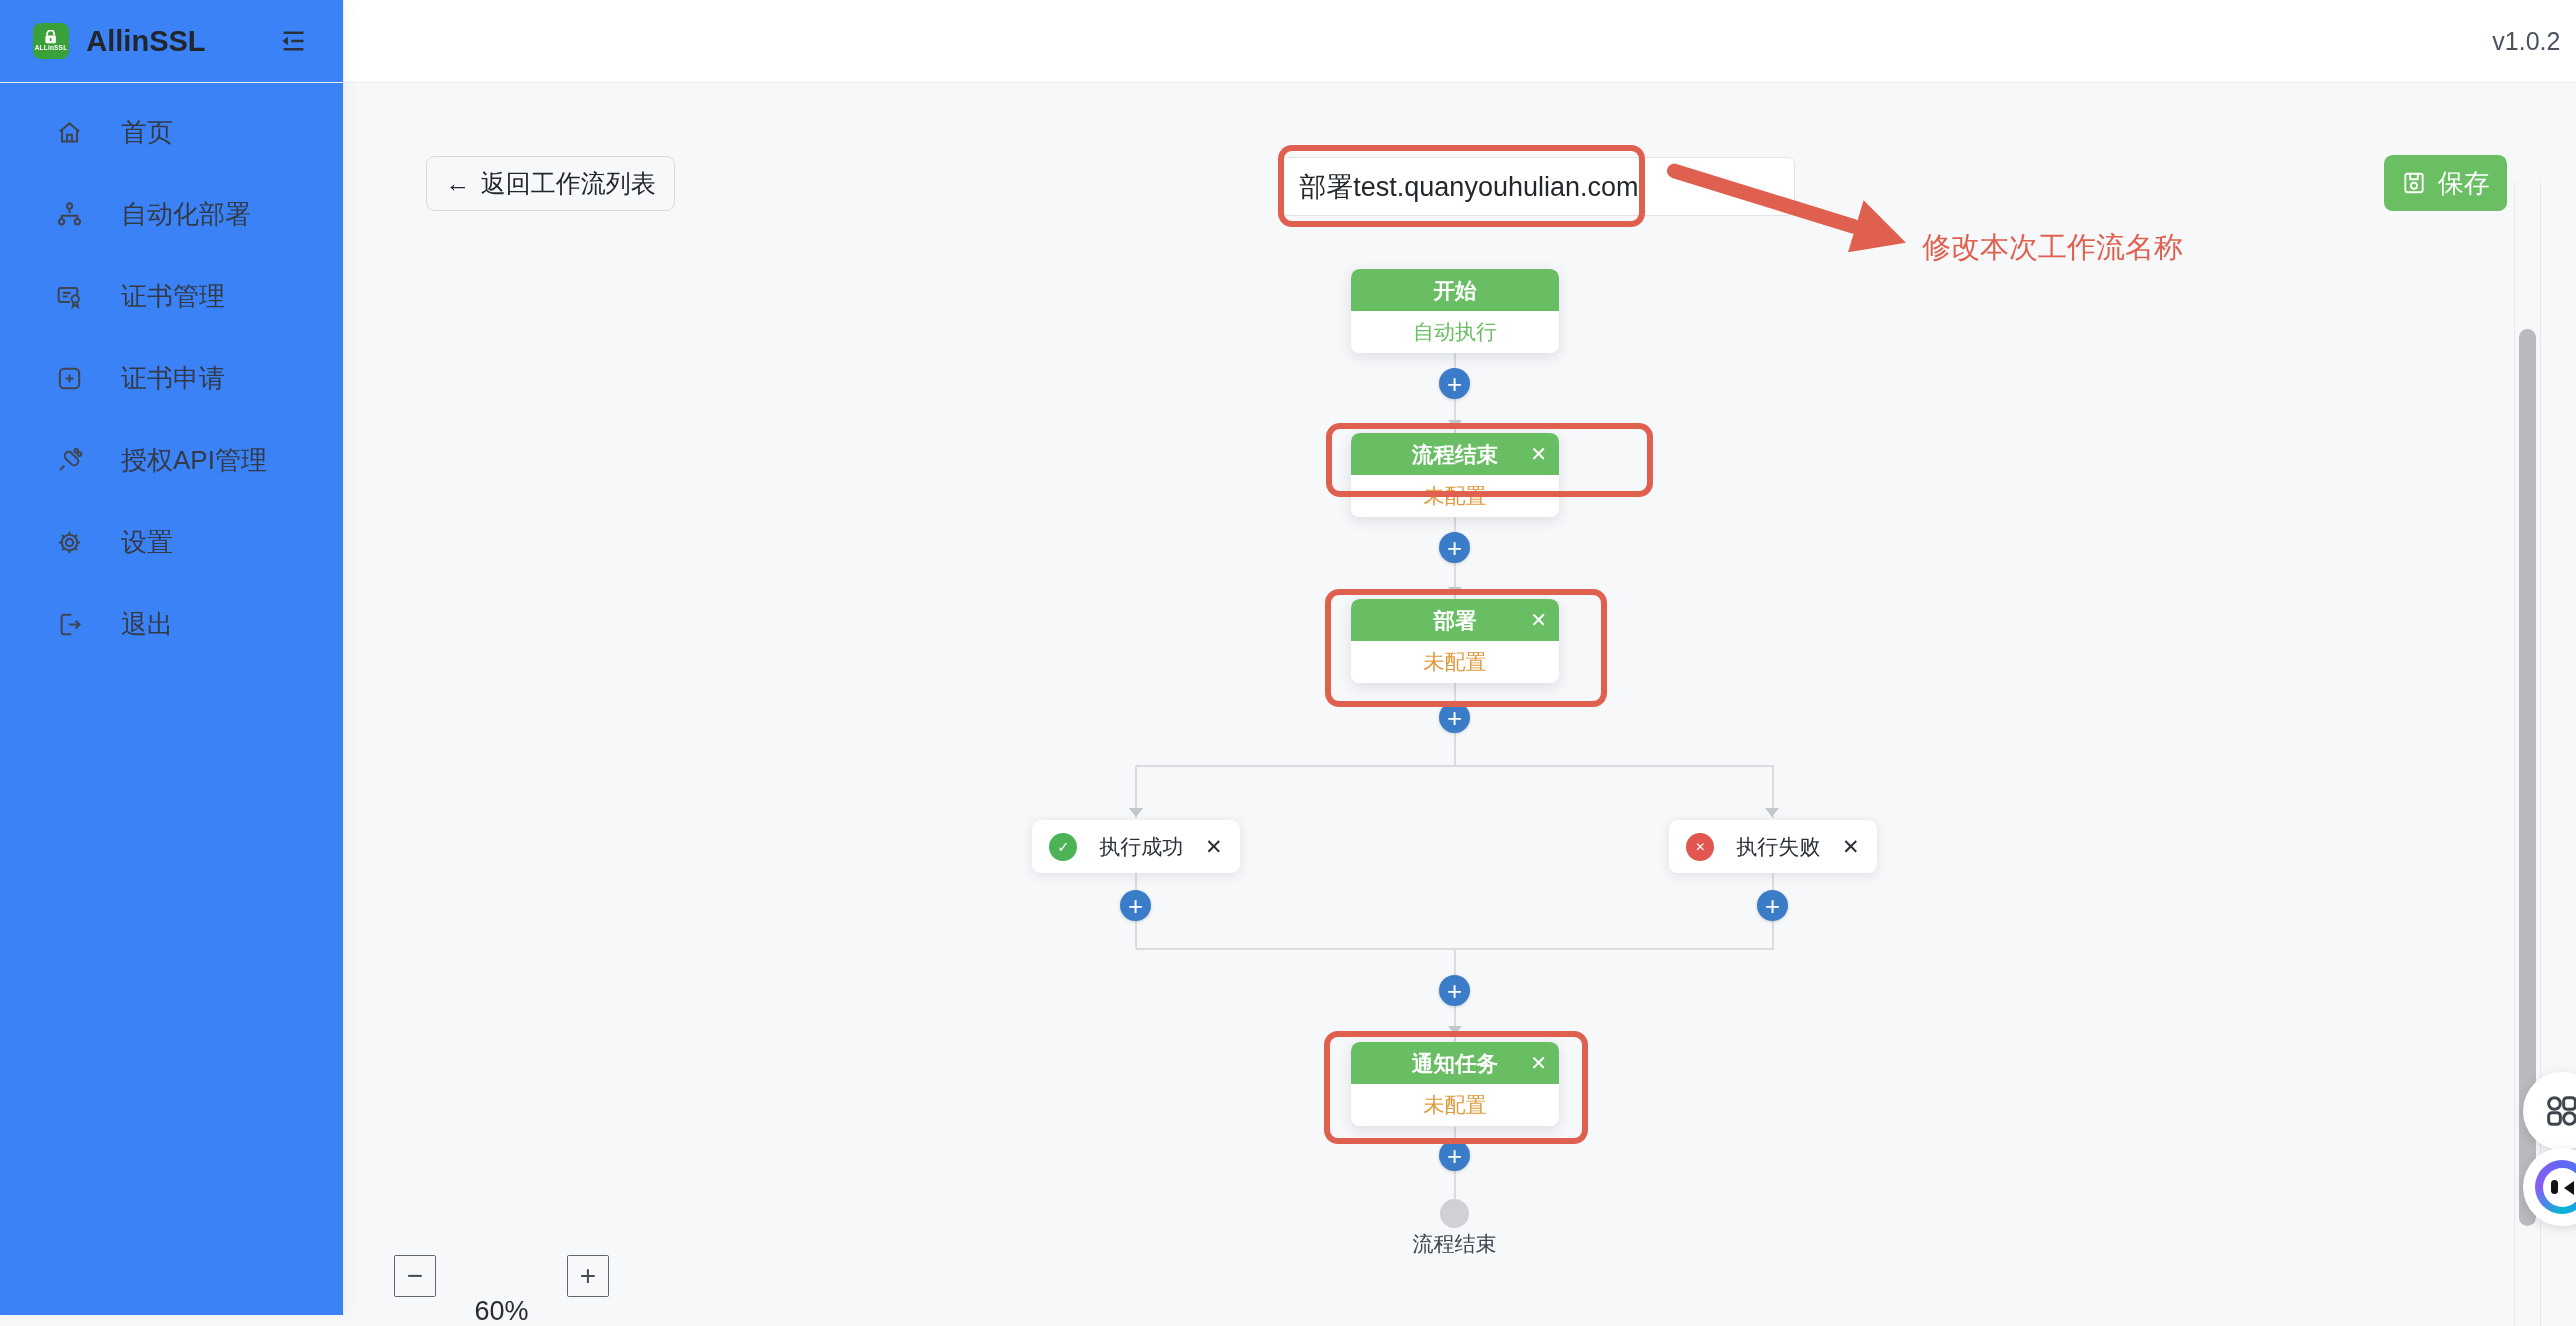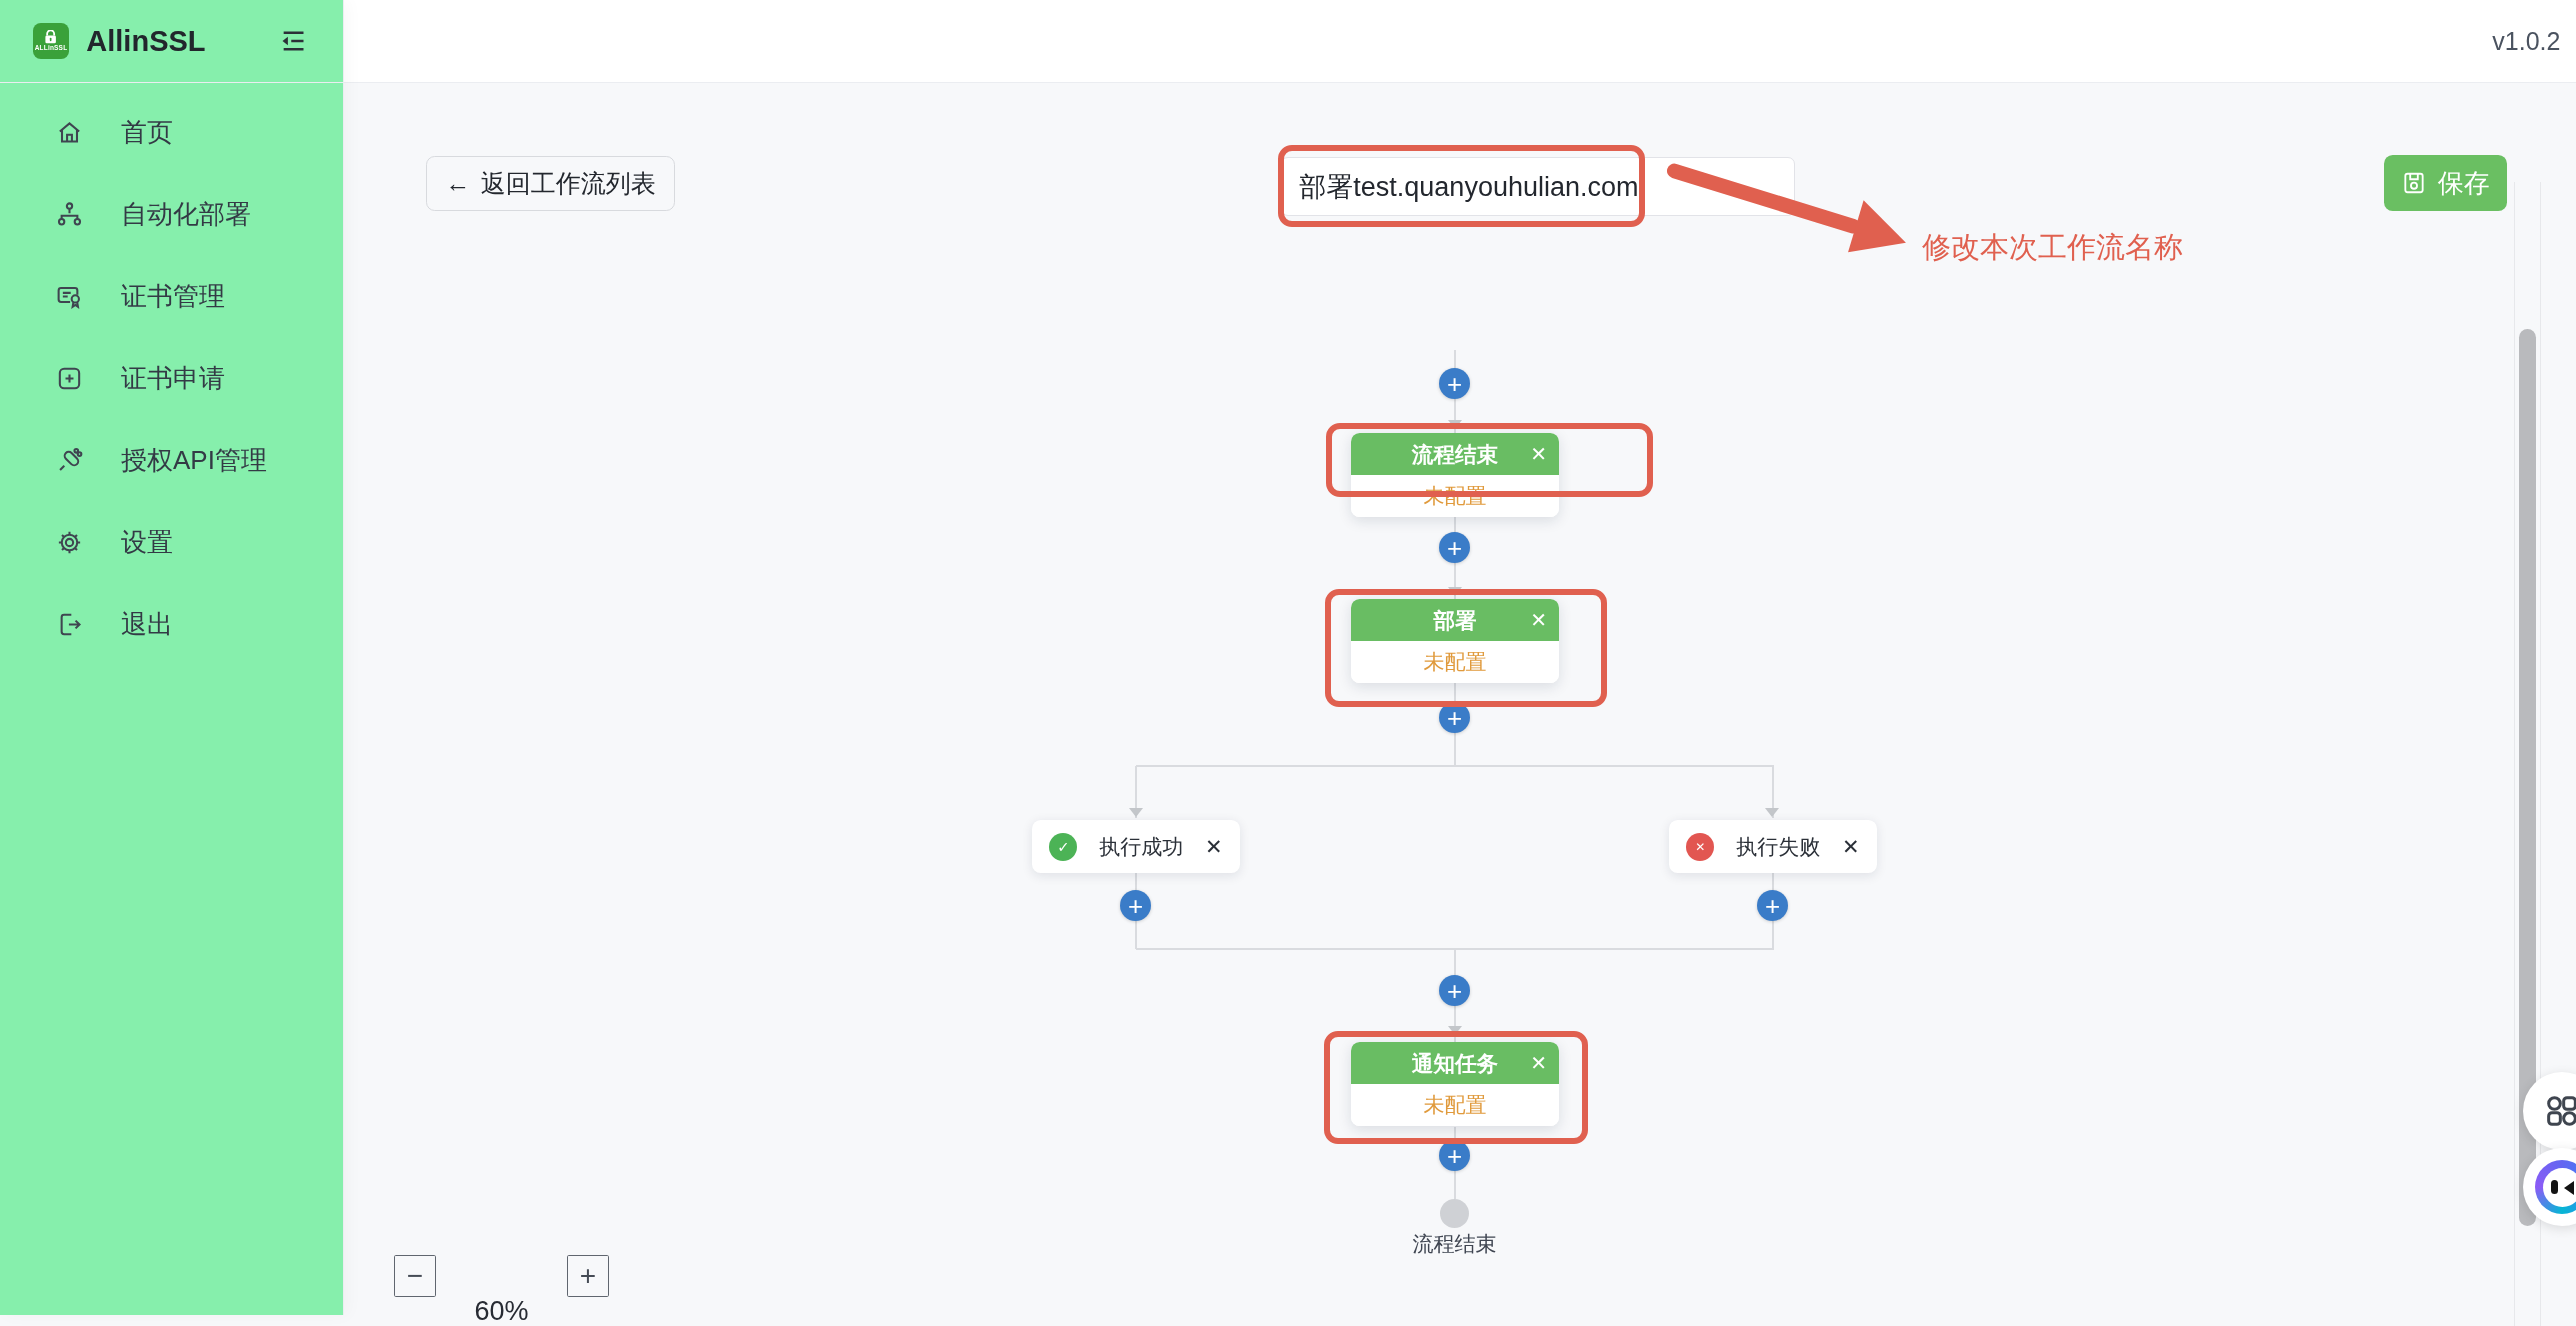--- a/index.html
+++ b/index.html
@@ -7,21 +7,21 @@
   body { font-family:"Liberation Sans","DejaVu Sans",sans-serif; color:#2b3038; }
   .page { position:relative; width:2576px; height:1327px; overflow:hidden; background:#f7f8fa; }
 
   
   .topbar { position:absolute; left:0; top:0; right:0; height:83px; background:#fff;
             border-bottom:0.9px solid #ebedf1; z-index:2; }
   .version { position:absolute; right:15.6px; top:0; height:83px; display:flex; align-items:center;
              font-size:25px; color:#4b5360; }
 
   
-  .sidebar { position:absolute; left:0; top:0; bottom:12px; width:344px; background:#86efac;
+  .sidebar { position:absolute; left:0; top:0; bottom:12px; width:344px; background:#3b82f6;
              border-right:0.9px solid #ebedf1; z-index:3; box-shadow:5.2px 0 15.6px rgba(0,0,0,.03); }
   .logo-row { height:83px; border-bottom:0.9px solid #ebedf1; display:flex; align-items:center; position:relative; }
   .logo-badge { width:36px; height:36px; border-radius:7.8px; background:#3aa13a; margin-left:33px;
                 display:flex; flex-direction:column; align-items:center; justify-content:center; }
   .logo-badge-text { font-size:6.5px; font-weight:bold; color:#fff; letter-spacing:0.2px; line-height:1; margin-top:0.9px; }
   .app-title { margin-left:17.3px; font-size:29px; font-weight:bold; color:#22262c; }
   .collapse-btn { position:absolute; right:36px; top:27px; width:28px; height:28px; cursor:pointer; }
   .nav { padding-top:8.7px; }
   .nav-item { height:82px; display:flex; align-items:center; padding-left:55px; gap:37px;
               font-size:26px; color:#333a45; cursor:pointer; }
@@ -215,20 +215,28 @@
   <div class="hline" style="left:1136px; top:948px; width:638px;"></div>
   <div class="vline" style="left:1454px; top:949px; height:93px;"></div>
   <div class="vline" style="left:1454px; top:1127px; height:72px;"></div>
 
   <div class="arrow-down" style="left:1448px; top:420px;"></div>
   <div class="arrow-down" style="left:1448px; top:587px;"></div>
   <div class="arrow-down" style="left:1129px; top:808px;"></div>
   <div class="arrow-down" style="left:1765px; top:808px;"></div>
   <div class="arrow-down" style="left:1448px; top:1026px;"></div>
 
+  <div class="node" style="left:1351px; top:269px;">
+    <div class="node-header">
+      <span>开始</span>
+    </div>
+    <div class="node-body subtitle-green">
+      <span>自动执行</span>
+    </div>
+  </div>
 
   <div class="node" style="left:1351px; top:433px;">
     <div class="node-header">
       <span>流程结束</span>
       <span class="node-close">✕</span>
     </div>
     <div class="node-body status-orange">
       <span>未配置</span>
     </div>
   </div>

